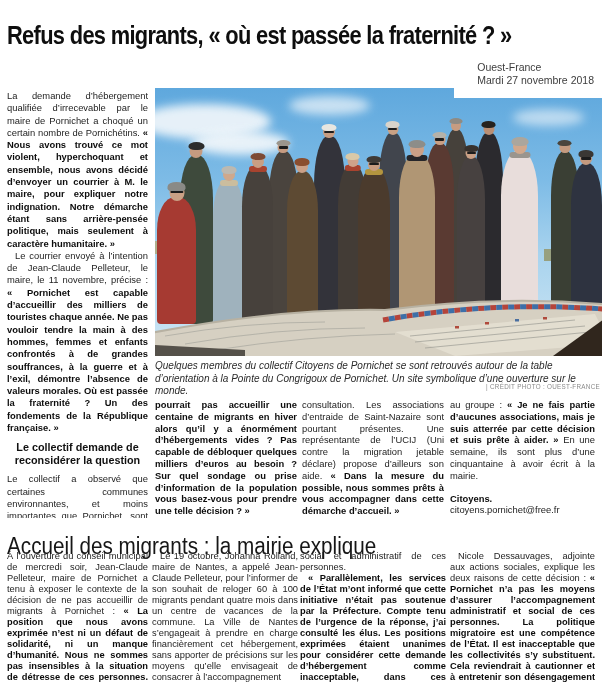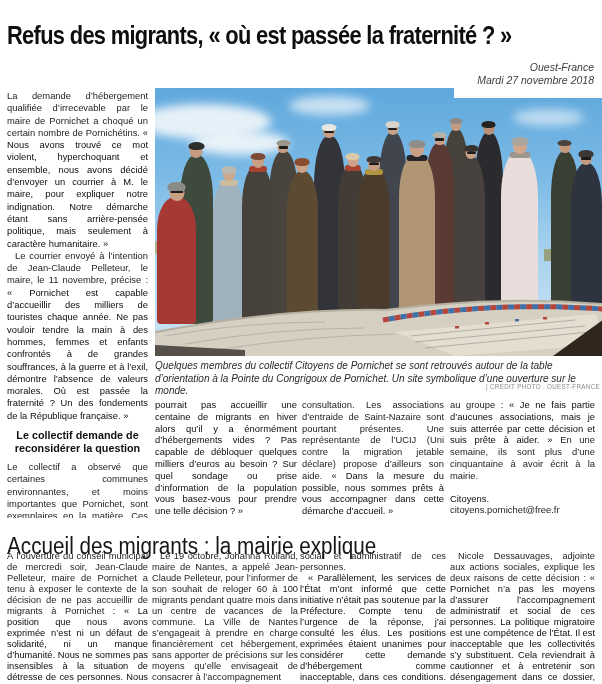--- a/index.html
+++ b/index.html
@@ -4,27 +4,27 @@
 <style>
   html,body{margin:0;padding:0;background:#e9e9e9;}
   .page{position:relative;width:602px;height:684px;background:#ffffff;overflow:hidden;
         font-family:"Liberation Sans","DejaVu Sans",sans-serif;color:#1f1f1f;}
   
   .headline{position:absolute;left:7px;top:3px;width:594px;font-size:26px;font-weight:700;
             letter-spacing:-0.8px;color:#0e0e0e;white-space:nowrap;
             transform:scaleX(0.84);transform-origin:0 50%;}
   .standfirst{position:absolute;left:7px;top:44px;width:572px;font-size:12.4px;line-height:15.5px;color:#222;}
   .standfirst .kicker{font-weight:700;}
-  .dateline{position:absolute;right:8px;top:61px;text-align:right;font-size:10.5px;line-height:12.5px;color:#3d3d3d;font-style:italic;}
+  .dateline{position:absolute;right:8px;top:61px;font-size:10.5px;line-height:12.5px;color:#3d3d3d;}
   
   .col{position:absolute;font-size:9.4px;line-height:12.3px;text-align:justify;overflow:hidden;color:#232323;}
   .col p{margin:0;}
   .col p.ind{text-indent:8px;}
   .col p.gap{margin-top:11px;}
-  .col .b{font-weight:400;color:#0c0c0c;}
+  .col .b{font-weight:700;color:#0c0c0c;}
   .col-left{left:7px;top:90px;width:141px;height:428px;}
   .col-mid{top:399px;height:118px;line-height:11.8px;}
   .col-a{left:155px;width:142px;}
   .col-b{left:302px;width:142px;}
   .col-c{left:450px;width:145px;}
   .col-bot{top:551px;height:133px;line-height:11.0px;font-size:9.3px;}
   .col-1{left:7px;width:141px;}
   .col-2{left:152px;width:146px;}
   .col-3{left:300px;width:146px;}
   .col-4{left:450px;width:145px;}

